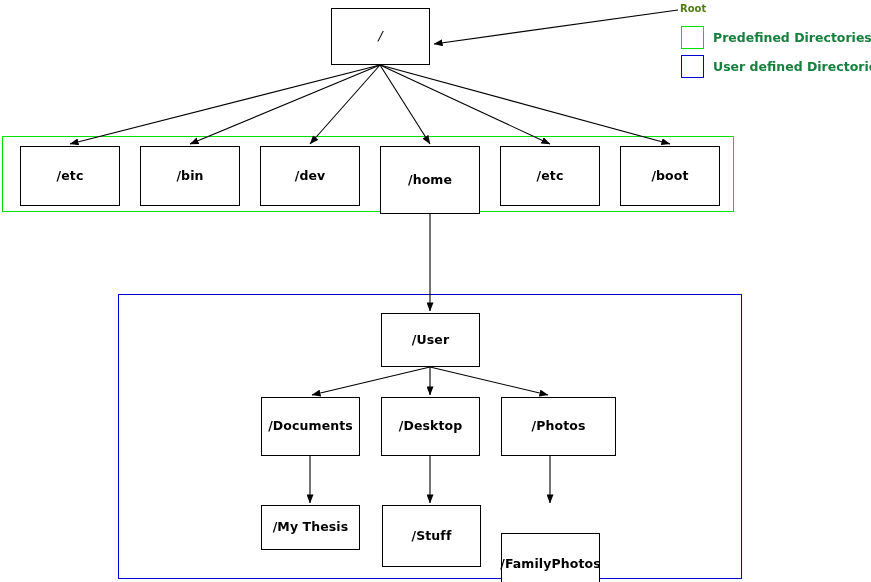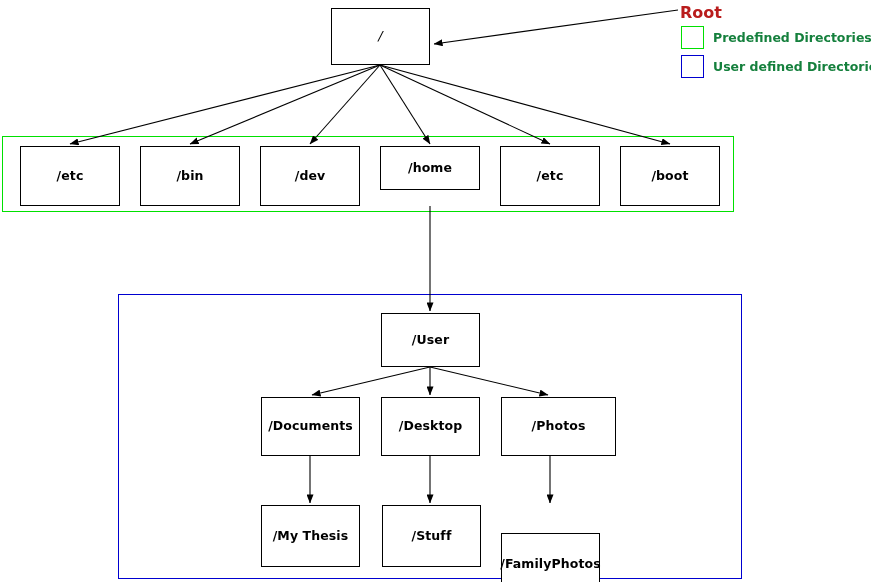--- a/index.html
+++ b/index.html
@@ -75,22 +75,22 @@
     font-family: "DejaVu Sans", sans-serif;
     font-weight: bold;
     font-size: 12.5px;
     color: #15803d;
     white-space: nowrap;
   }
   .callout-label {
     position: absolute;
     font-family: "DejaVu Sans", sans-serif;
     font-weight: bold;
-    font-size: 16px;
-    color: #b91c1c;
+    font-size: 10px;
+    color: #4d7c0f;
     white-space: nowrap;
   }
 </style>
 </head>
 <body>
 
 <div id="canvas">
 
   <div class="group-box group-green" style="left:2px; top:136px; width:732px; height:76px;"></div>
 
@@ -121,31 +121,31 @@
     <line x1="310" y1="456" x2="310" y2="503" stroke="#000000" stroke-width="1.1" marker-end="url(#arrowhead)"></line>
     <line x1="430" y1="456" x2="430" y2="503" stroke="#000000" stroke-width="1.1" marker-end="url(#arrowhead)"></line>
     <line x1="550" y1="456" x2="550" y2="503" stroke="#000000" stroke-width="1.1" marker-end="url(#arrowhead)"></line>
   </svg>
 
   <div class="node node-root" style="left:331px; top:8px; width:99px; height:57px;">/</div>
 
   <div class="node" style="left:20px;  top:146px; width:100px; height:60px;">/etc</div>
   <div class="node" style="left:140px; top:146px; width:100px; height:60px;">/bin</div>
   <div class="node" style="left:260px; top:146px; width:100px; height:60px;">/dev</div>
-  <div class="node" style="left:380px; top:146px; width:100px; height:44px;">/home</div>
+  <div class="node" style="left:380px; top:146px; width:100px; height:68px;">/home</div>
   <div class="node" style="left:500px; top:146px; width:100px; height:60px;">/etc</div>
   <div class="node" style="left:620px; top:146px; width:100px; height:60px;">/boot</div>
 
   <div class="node" style="left:381px; top:313px; width:99px; height:54px;">/User</div>
 
   <div class="node" style="left:261px; top:397px; width:99px; height:59px;">/Documents</div>
   <div class="node" style="left:381px; top:397px; width:99px; height:59px;">/Desktop</div>
   <div class="node" style="left:501px; top:397px; width:115px; height:59px;">/Photos</div>
 
-  <div class="node" style="left:261px; top:505px; width:99px; height:62px;">/My Thesis</div>
+  <div class="node" style="left:261px; top:505px; width:99px; height:45px;">/My Thesis</div>
   <div class="node" style="left:382px; top:505px; width:99px; height:62px;">/Stuff</div>
   <div class="node" style="left:501px; top:505px; width:99px; height:62px;margin-top:28px;">
     <span>/Family</span>
       <br>
     <span>Photos</span>
   </div>
 
   <div class="callout-label" style="left:680px; top:3px;">Root</div>
 
   <div class="legend">

